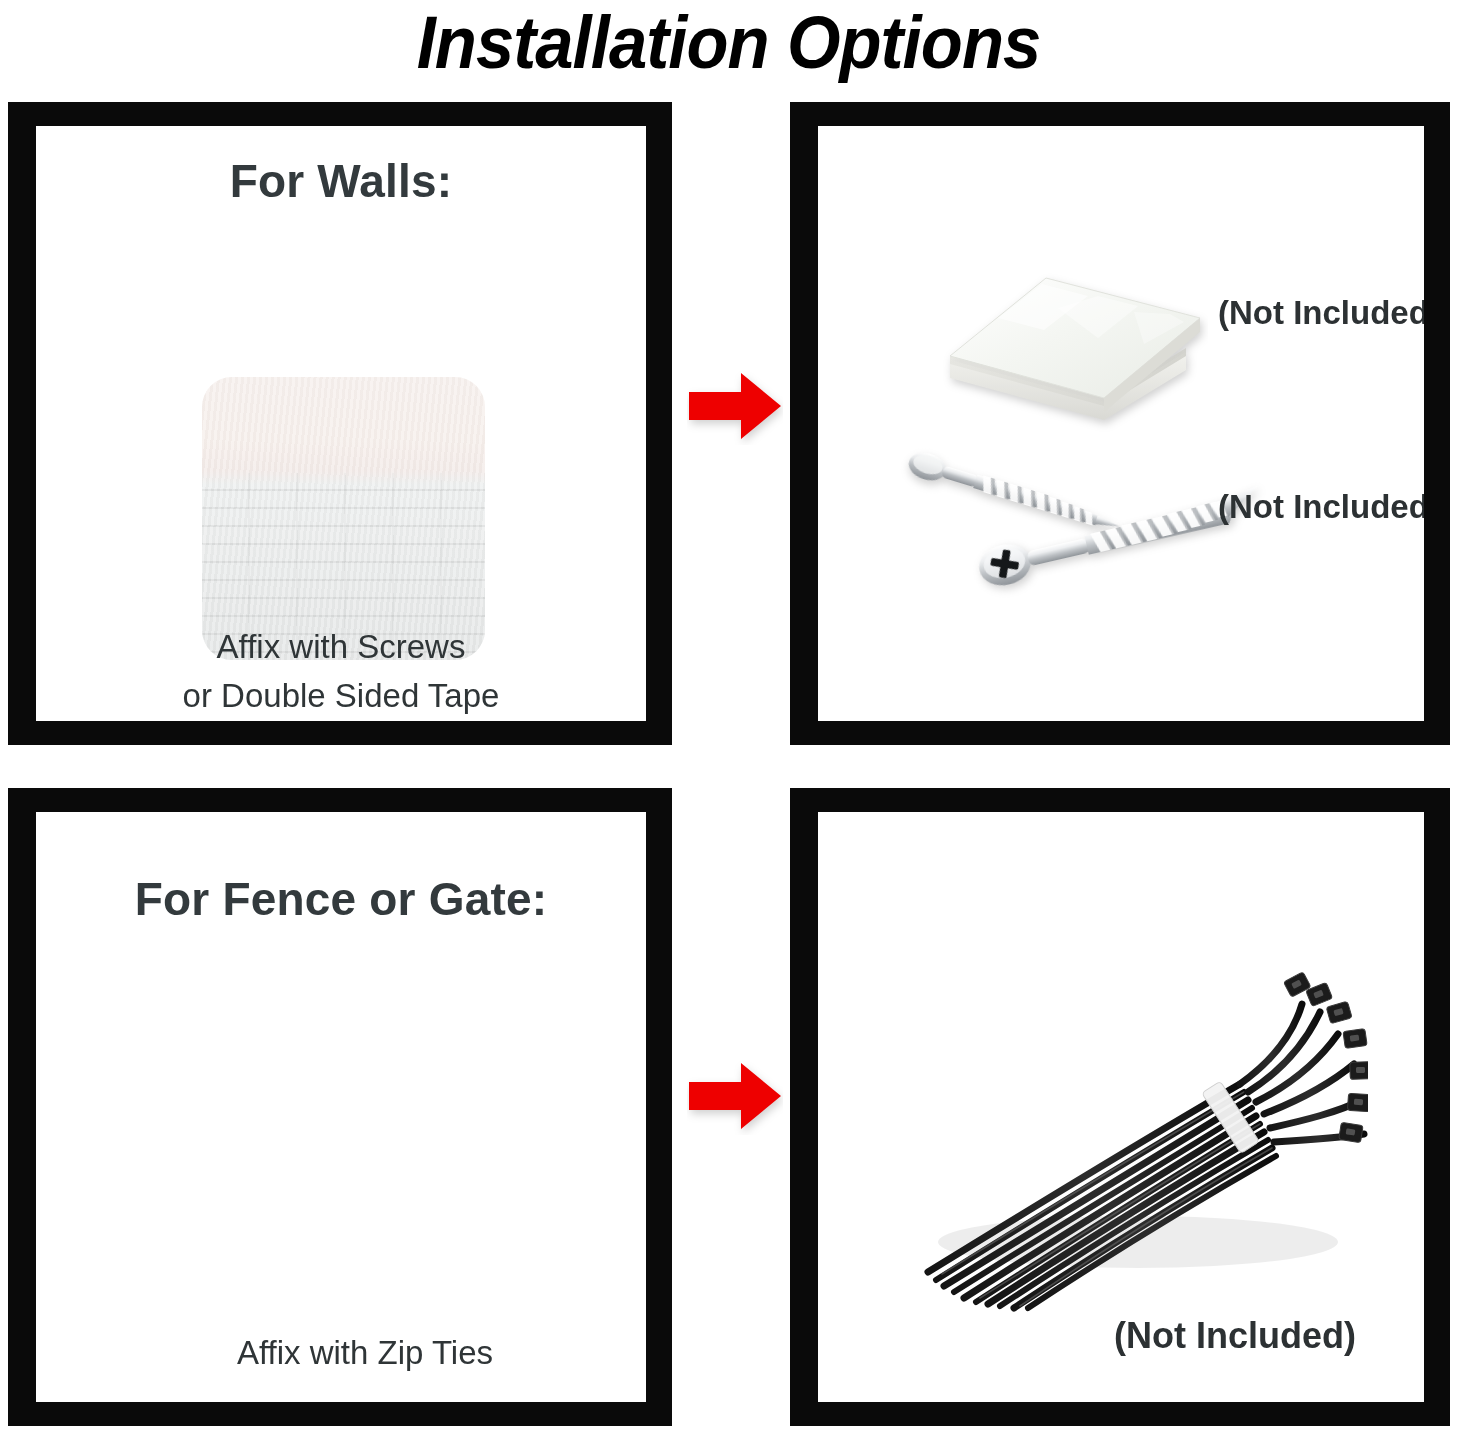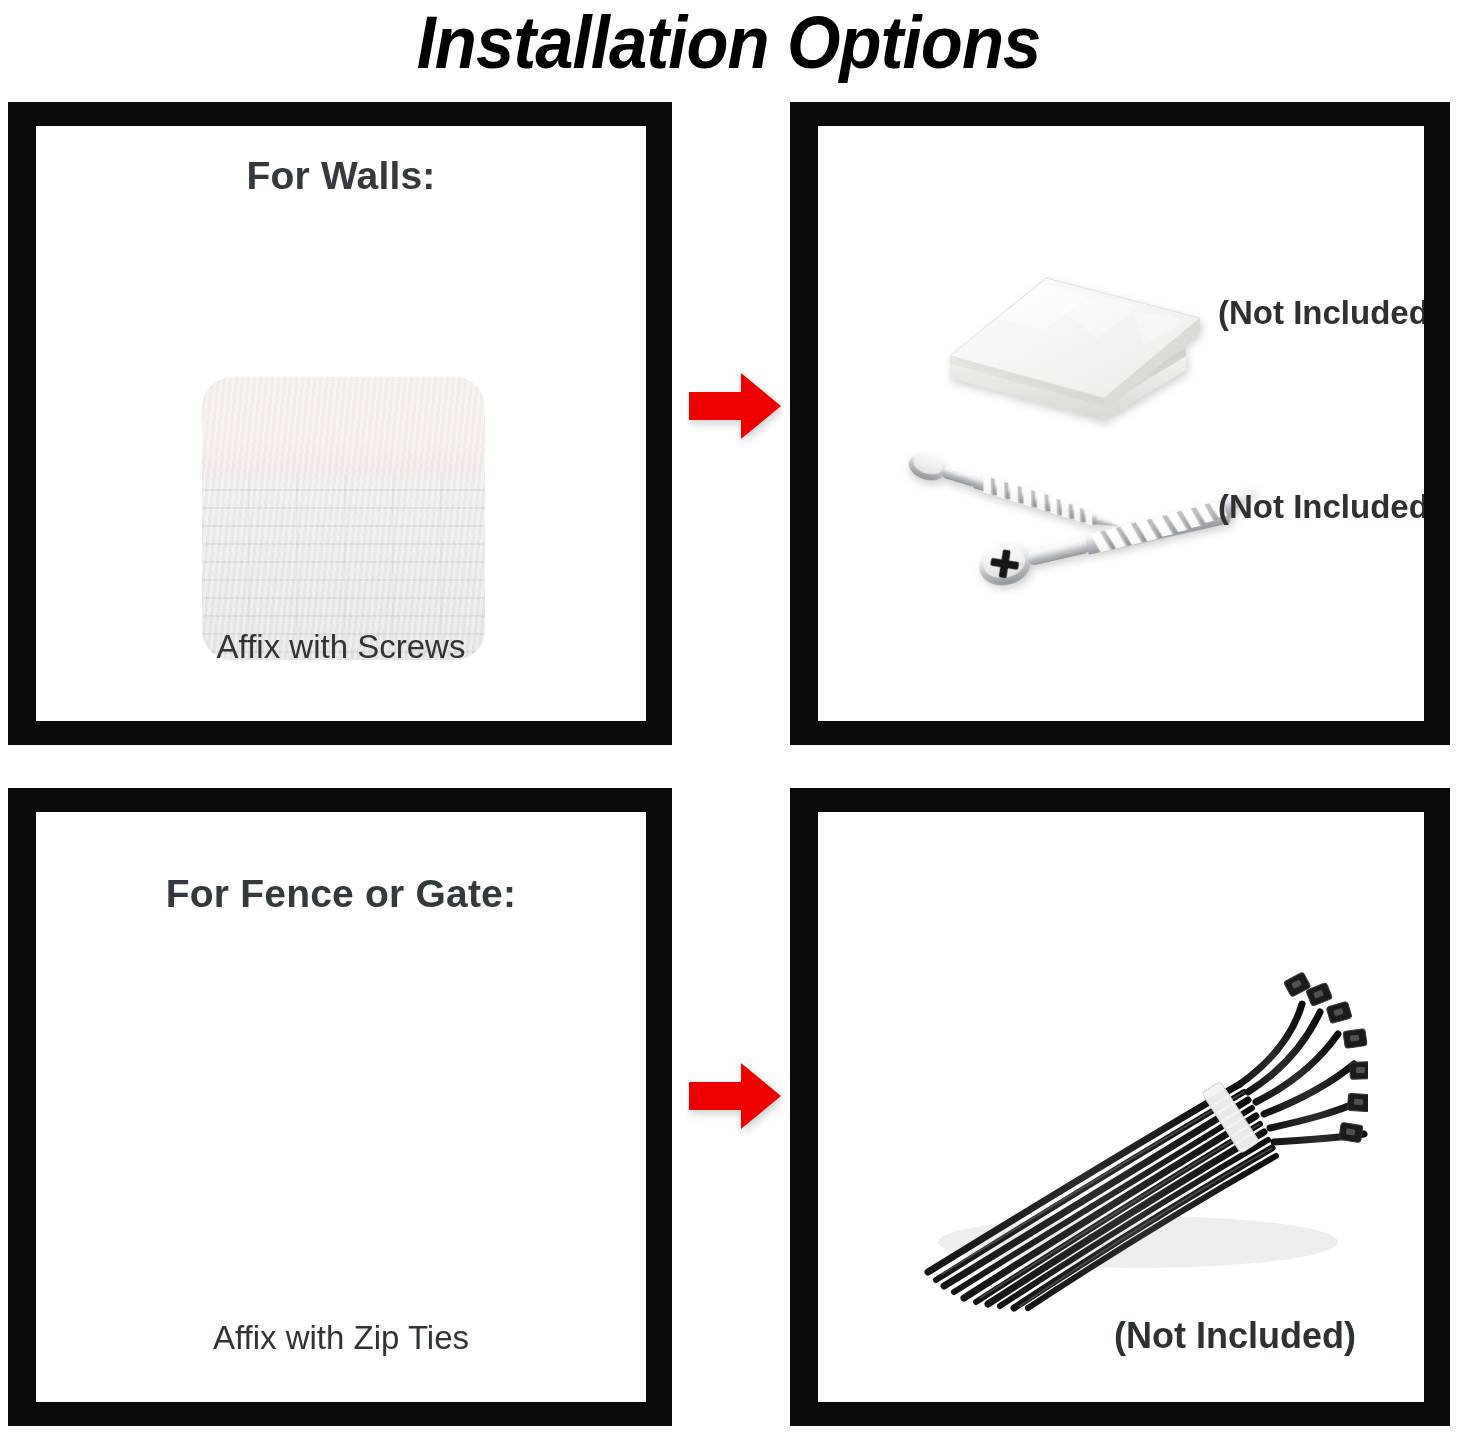--- a/index.html
+++ b/index.html
@@ -29,21 +29,21 @@
   #panel-br{left:790px;top:788px; width:660px; height:638px;}
 
   #panel-tl .panel-inner{left:28px;top:24px;right:26px;bottom:24px;}
   #panel-tr .panel-inner{left:28px;top:24px;right:26px;bottom:24px;}
   #panel-bl .panel-inner{left:28px;top:24px;right:26px;bottom:24px;}
   #panel-br .panel-inner{left:28px;top:24px;right:26px;bottom:24px;}
 
   
   .heading{
     position:absolute;left:0;width:100%;text-align:center;
-    font-size:39px;font-weight:700;color:#333a3d;letter-spacing:.2px;
+    font-size:46px;font-weight:700;color:#333a3d;letter-spacing:.2px;
   }
   .caption{
     position:absolute;left:0;width:100%;text-align:center;
     font-size:33px;font-weight:400;color:#2f3537;line-height:1.28;
   }
   .notinc{
     position:absolute;font-size:33px;font-weight:700;color:#2c3133;white-space:nowrap;
   }
 
   
@@ -99,20 +99,21 @@
   <div class="panel-inner">
 
     <div class="heading" style="top:28px;">For Walls:</div>
 
     <div class="tile" id="wall-photo">
       <div class="bricks"></div>
       <div class="grain"></div>
     </div>
 
     <div class="caption" style="top:500px;">Affix with Screws</div>
+    <div class="caption" style="top:549px;">or Double Sided Tape</div>
   </div>
 </div>
 
 <svg class="arrow" id="arrow-top" viewBox="0 0 96 78">
   <g class="shadow-soft">
     <path d="M2,25 L54,25 L54,6 L94,39 L54,72 L54,53 L2,53 Z" fill="#ee0000"></path>
   </g>
 </svg>
 
 <div class="panel" id="panel-tr">
@@ -241,21 +242,21 @@
 
     <div class="notinc" style="left:400px;top:362px;">(Not Included)</div>
   </div>
 </div>
 
 <div class="panel" id="panel-bl">
   <div class="panel-inner">
 
     <div class="heading" style="top:60px;">For Fence or Gate:</div>
 
-    <div class="caption" style="top:505px;">Affix with Zip Ties</div>
+    <div class="caption" style="top:520px;padding-left:24px;">Affix with Zip Ties</div>
   </div>
 </div>
 
 <svg class="arrow" id="arrow-bottom" viewBox="0 0 96 78">
   <g class="shadow-soft">
     <path d="M2,25 L54,25 L54,6 L94,39 L54,72 L54,53 L2,53 Z" fill="#ee0000"></path>
   </g>
 </svg>
 
 <div class="panel" id="panel-br">

